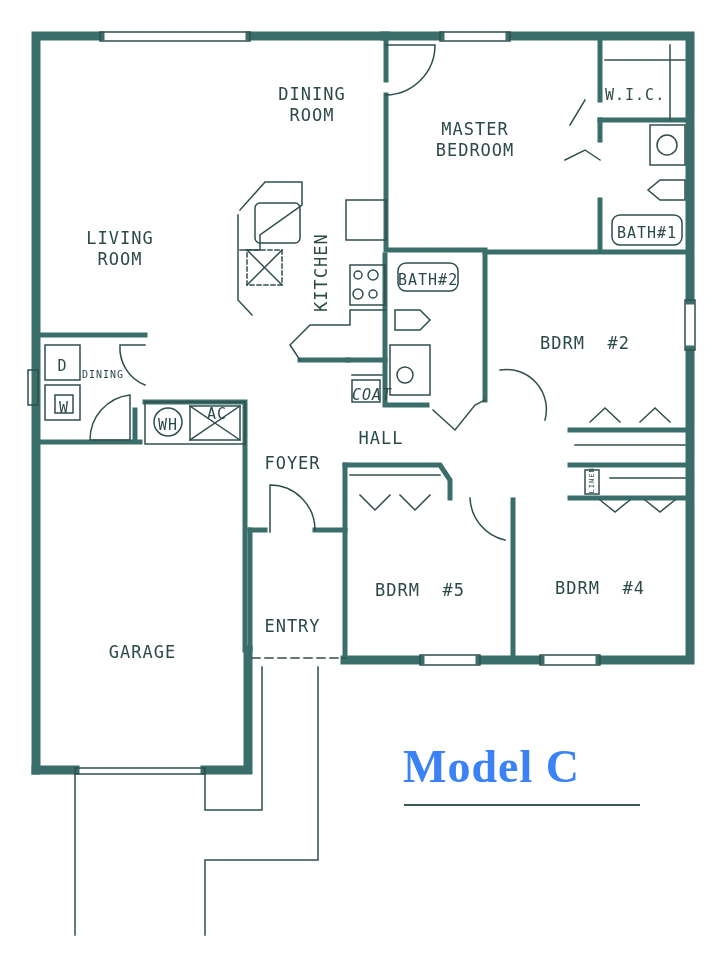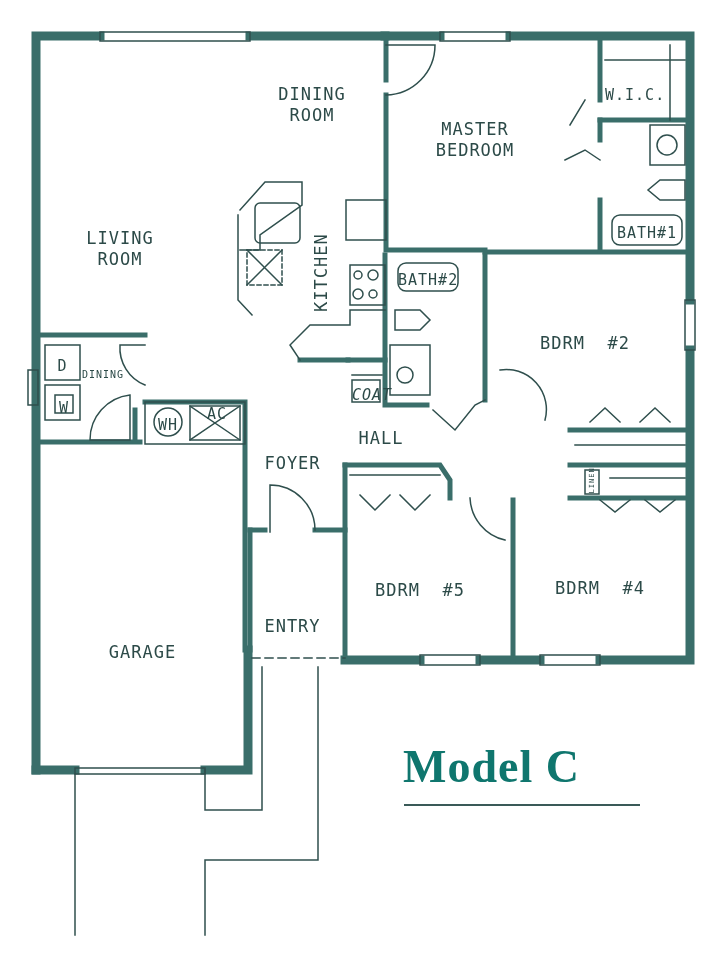--- a/index.html
+++ b/index.html
@@ -3,21 +3,21 @@
 <meta charset="utf-8">
 <style>
   html,body{margin:0;padding:0;background:#ffffff;}
   body{width:715px;height:960px;position:relative;overflow:hidden;font-family:"Liberation Sans",sans-serif;}
   svg{position:absolute;left:0;top:0;}
   .lbl{position:absolute;color:#2c4a48;font-family:"DejaVu Sans Mono","Liberation Mono",monospace;letter-spacing:1px;text-align:center;line-height:1.25;white-space:pre;}
   .lbl.lg{font-size:17px;}
   .lbl.sm{font-size:10px;}
   .lbl.xs{font-size:15px;}
   .vert{transform:rotate(-90deg);transform-origin:center center;}
-  .title{position:absolute;left:403px;top:740px;font-family:"Liberation Serif","DejaVu Serif",serif;font-weight:bold;font-size:46px;color:#0f766e;letter-spacing:1px;}
+  .title{position:absolute;left:403px;top:740px;font-family:"Liberation Serif","DejaVu Serif",serif;font-weight:bold;font-size:46px;color:#3b82f6;letter-spacing:1px;}
   .rule{position:absolute;left:404px;top:804px;width:236px;height:2px;background:#3a5a58;}
 </style>
 </head>
 <body>
 
 <svg width="715" height="960" viewBox="0 0 715 960">
   <g fill="none" stroke="#3a6e6a" stroke-linecap="square">
 
     <g stroke-width="9">
       <polyline points="100,36 36,36 36,770"></polyline>

